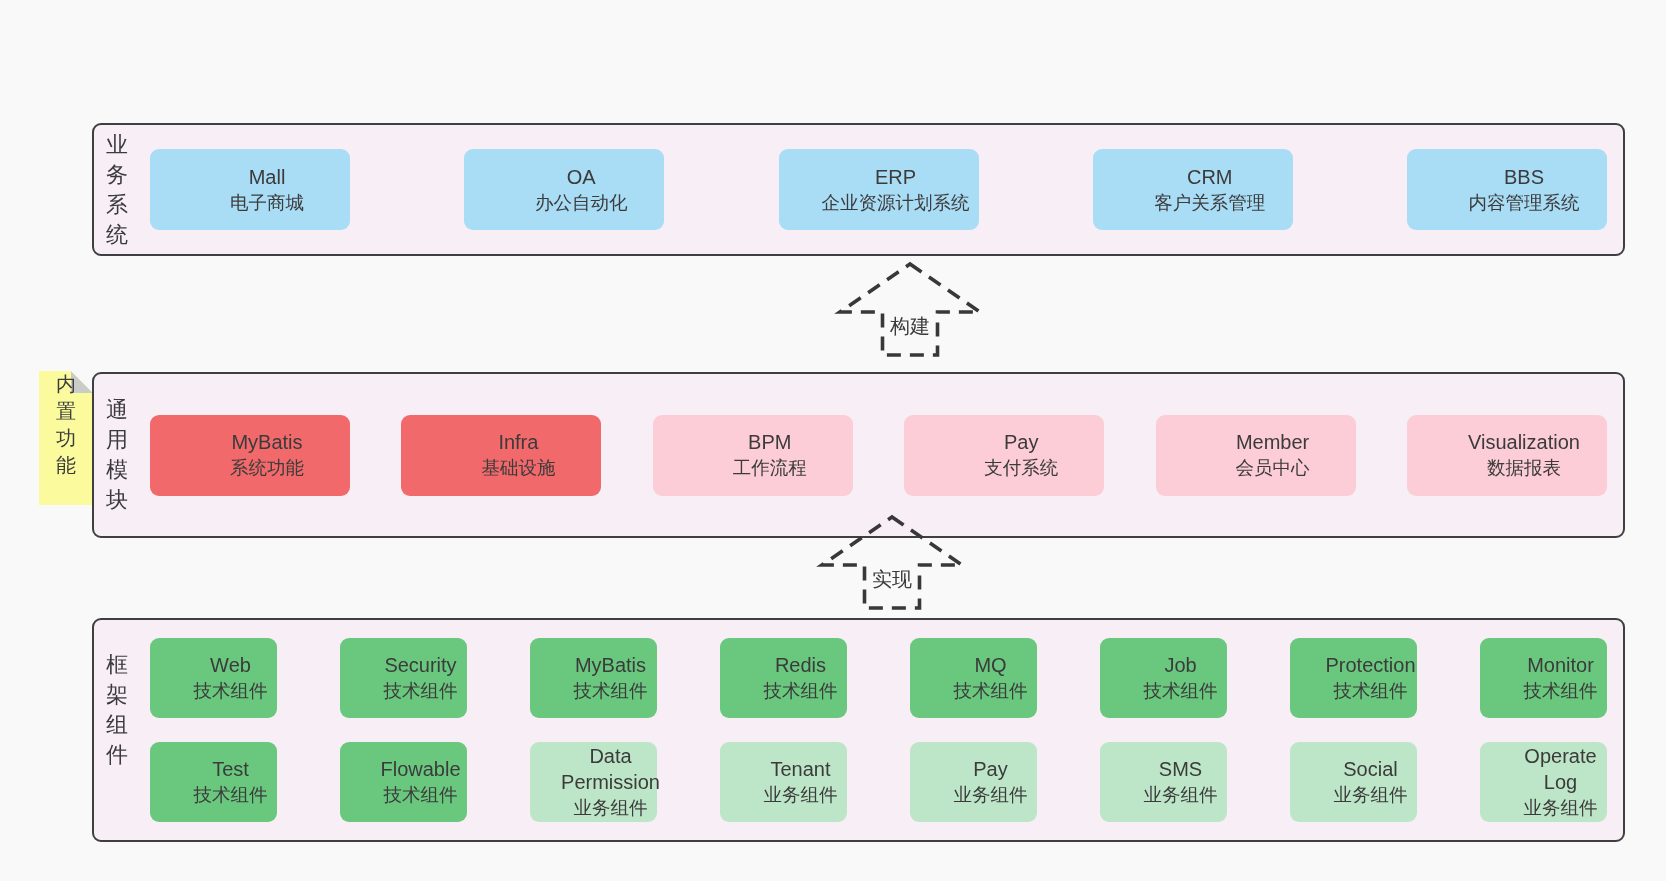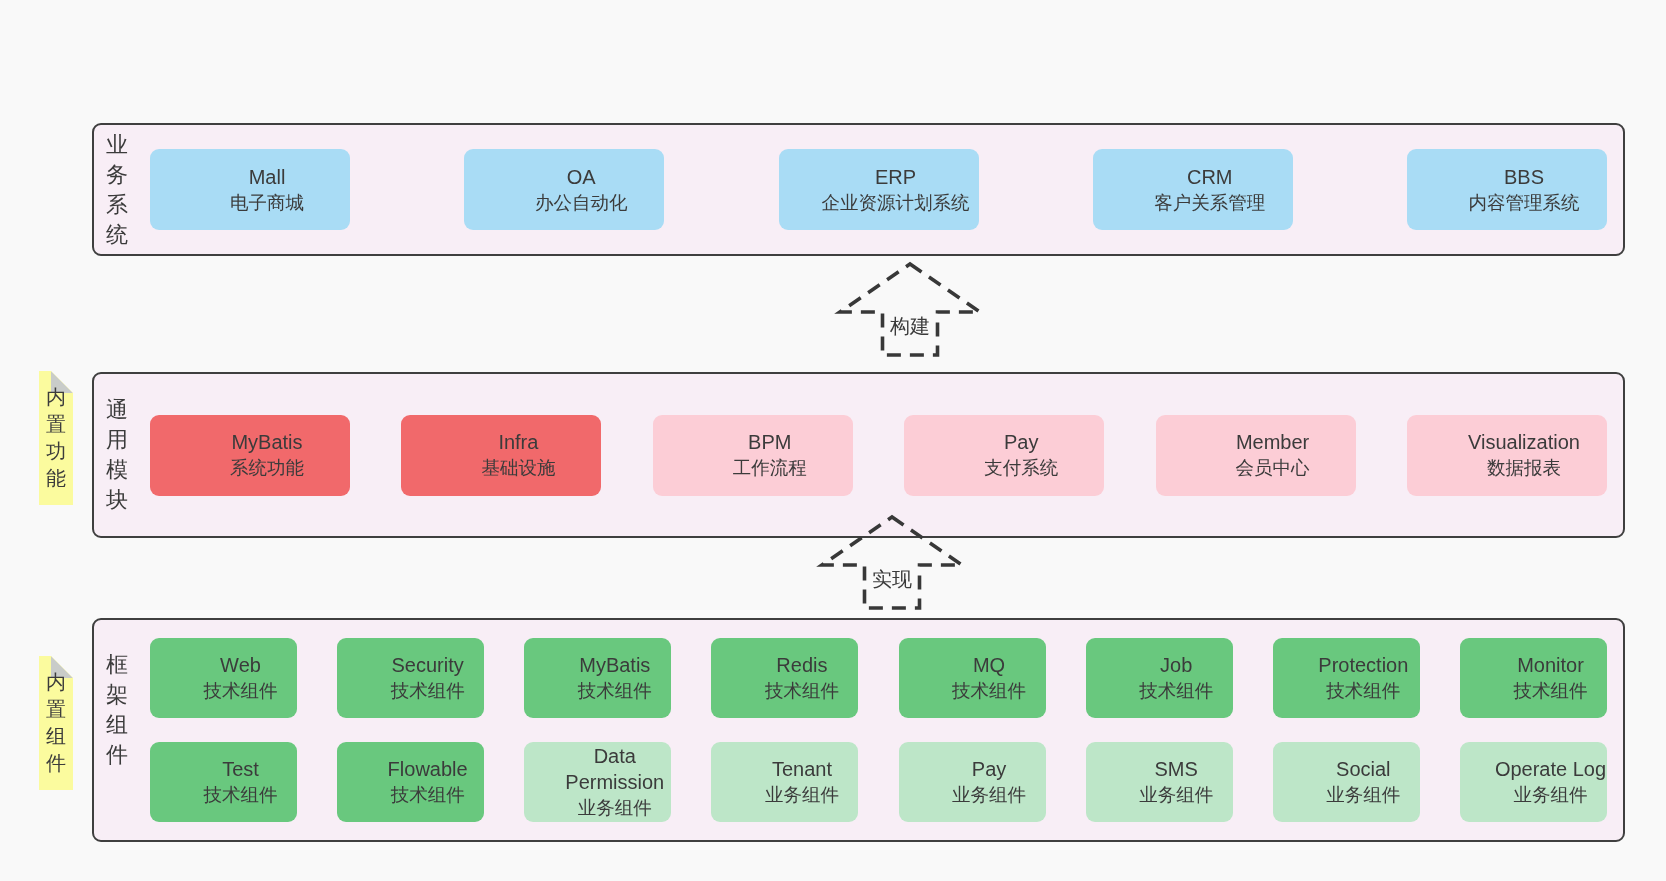--- a/index.html
+++ b/index.html
@@ -31,32 +31,32 @@
   .grid{flex:1;display:flex;flex-direction:column;gap:24px;margin:0 16px}
 
   
   .box{
     border-radius:9px;display:flex;flex-direction:column;justify-content:center;
     align-items:center;text-align:center;padding-left:34px;
   }
   .box .en{font-size:20px;line-height:26px}
   .box .zh{font-size:18.5px;line-height:26px}
   .w200{width:200px;height:81px}
-  .w147{width:147px;height:80px}
+  .w147{width:127px;height:80px}
   .blue{background:var(--blue)}
   .red{background:var(--red)}
   .pink{background:var(--pink)}
   .green{background:var(--green)}
   .lgreen{background:var(--lgreen)}
 
   
   .sticky{
-    position:absolute;left:39px;width:34px;background:var(--yellow);
+    position:absolute;left:39px;width:54px;background:var(--yellow);
     clip-path:polygon(0 0,calc(100% - 22px) 0,100% 22px,100% 100%,0 100%);
-    display:flex;align-items:center;justify-content:center;
+    display:flex;justify-content:center;
   }
   .fold{
     position:absolute;top:0;right:0;width:22px;height:22px;
     background:var(--foldgray);clip-path:polygon(0 0,100% 100%,0 100%);
   }
   .sticky-label{
     position:relative;width:22px;font-size:20px;line-height:27px;
     text-align:center;word-break:break-all;color:var(--ink);
   }
 
@@ -72,24 +72,20 @@
 </head>
 <body>
 
 <div class="stage">
 
   <div class="sticky" style="top:371px;height:134px">
     <span class="fold"></span>
     <span class="sticky-label">内置功能</span>
   </div>
 
-  <div class="sticky" style="top:656px;height:134px">
-    <span class="fold"></span>
-    <span class="sticky-label">内置组件</span>
-  </div>
 
   <section class="panel" style="top:123px;height:133px">
     <div class="panel-label">业务系统</div>
     <div class="boxes">
       <div class="box w200 blue">
         <span class="en">Mall</span>
         <span class="zh">电子商城</span>
       </div>
       <div class="box w200 blue">
         <span class="en">OA</span>

